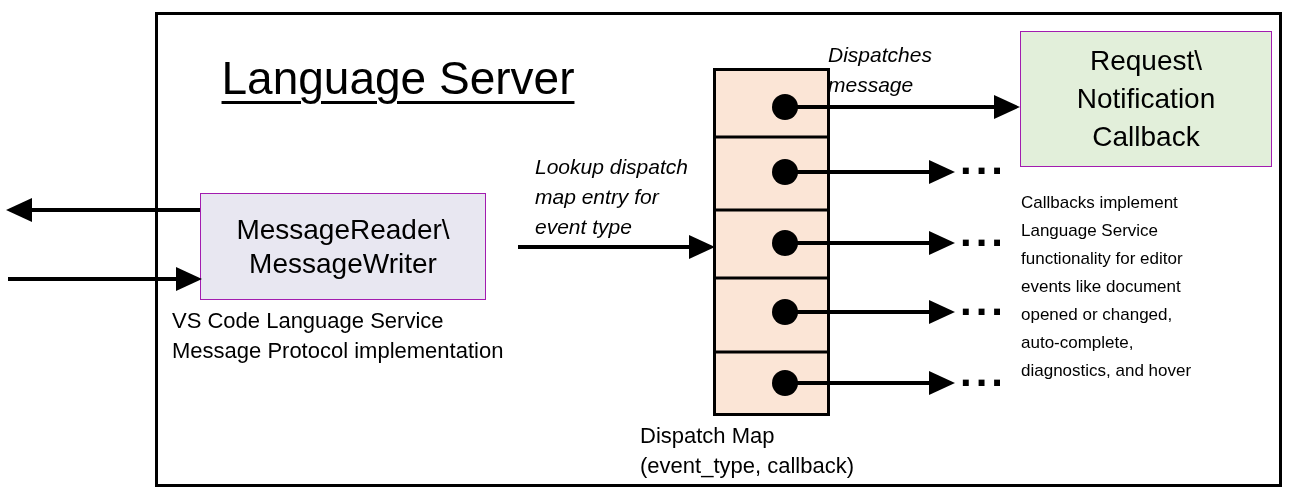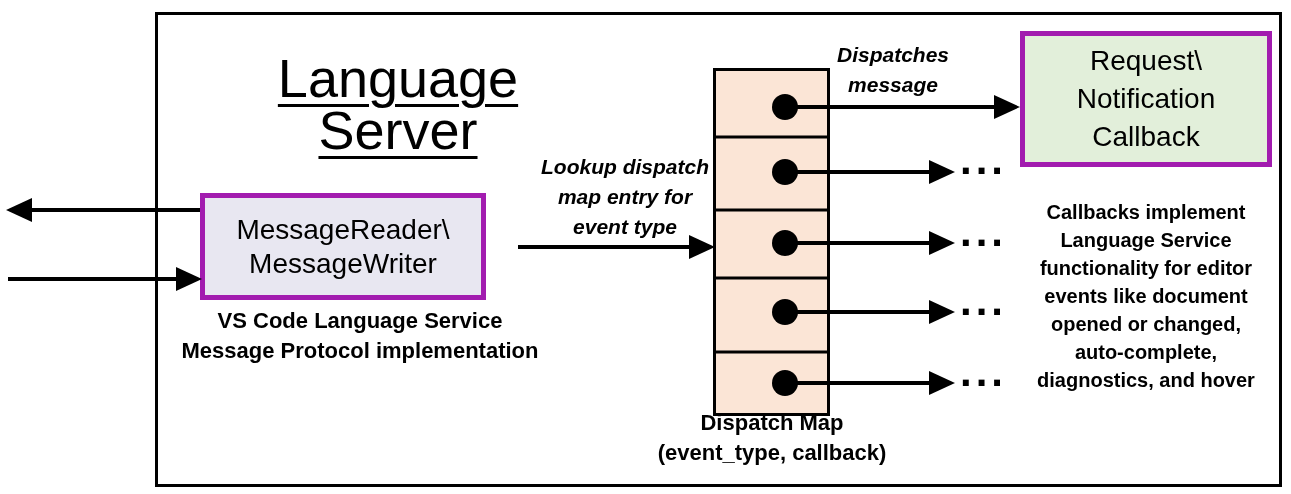--- a/index.html
+++ b/index.html
@@ -6,37 +6,37 @@
   #canvas{
     position:relative;
     width:1291px;height:494px;
     background:#ffffff;
     font-family:"Liberation Sans", sans-serif;
     color:#000;
     overflow:hidden;
   }
   .abs{position:absolute;}
   .pre{white-space:pre-line;}
-  .center{text-align:center;font-weight:bold;}
+  .center{text-align:left;}
 
   #outer-box{
     left:155px;top:12px;width:1127px;height:475px;
     border:3px solid #000;box-sizing:border-box;
     background:#fff;
   }
   #diagram-title{
     left:198px;top:52px;width:400px;
-    font-size:54px;line-height:52px;
+    font-size:46px;line-height:52px;
     text-align:center;
     text-decoration:underline;
     text-decoration-thickness:3px;
     text-underline-offset:7px;
   }
   .node{
-    border:5px solid #a21caf;box-sizing:border-box;
+    border:1px solid #a21caf;box-sizing:border-box;
     display:flex;align-items:center;justify-content:center;
     text-align:center;
   }
   #reader-box{
     left:200px;top:193px;width:286px;height:107px;
     background:#e8e7f1;
     font-size:28px;line-height:34px;
   }
   #callback-box{
     left:1020px;top:31px;width:252px;height:136px;
@@ -47,22 +47,22 @@
     left:713px;top:68px;width:117px;height:348px;
     background:#fbe5d6;
     border:3px solid #000;box-sizing:border-box;
   }
   .caption{font-size:22px;line-height:30px;}
   .label{font-size:21px;line-height:30px;font-style:italic;}
   #io-label{left:15px;top:214px;width:160px;}
   #lookup-label{left:535px;top:152px;width:180px;}
   #dispatch-label{left:828px;top:40px;width:130px;}
   #reader-caption{left:172px;top:306px;width:376px;}
-  #map-caption{left:640px;top:408px;width:264px;}
-  #callback-note{left:1021px;top:198px;width:250px;font-size:20px;line-height:28px;}
+  #map-caption{left:640px;top:421px;width:264px;}
+  #callback-note{left:1021px;top:189px;width:250px;font-size:17px;line-height:28px;}
   .ellipsis{
     left:960px;width:70px;
     font-size:42px;font-weight:700;letter-spacing:4px;
     line-height:48px;
   }
   #svg-layer{left:0;top:0;pointer-events:none;}
 </style>
 </head>
 <body>
 

